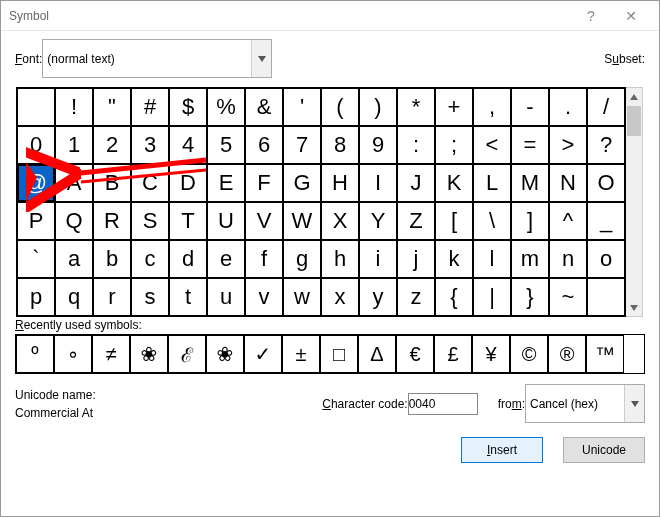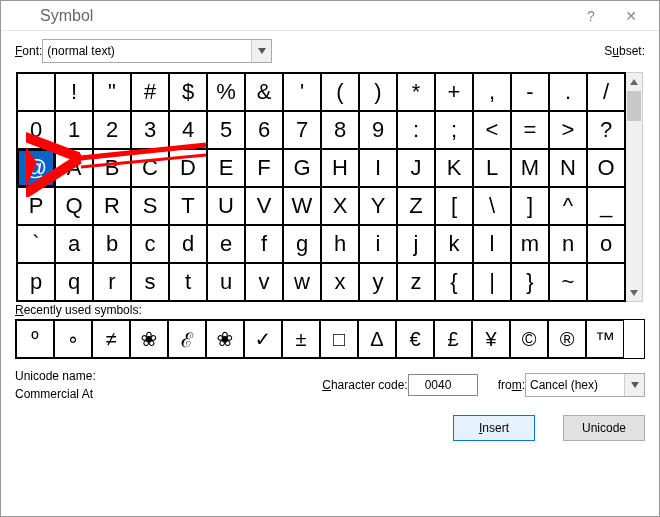--- a/index.html
+++ b/index.html
@@ -1,45 +1,45 @@
 <!DOCTYPE html>
 <html><head>
 <meta charset="utf-8">
 <style>
 * { box-sizing: border-box; margin: 0; padding: 0; }
 body { font-family: "Segoe UI", Tahoma, sans-serif; font-size: 12px; background: #fff; color: #000; }
 .dialog { width: 660px; height: 517px; border: 1px solid #999; background: #fff; display: flex; flex-direction: column; }
 .titlebar { height: 30px; background: #fff; display: flex; align-items: center; padding: 0 8px; border-bottom: 1px solid #e8e8e8; }
-.titlebar .title { flex: 1; font-size: 16px; color: #666; margin-left: 31px; }
+.titlebar .title { flex: 1; font-size: 12px; color: #666; }
 .titlebar .btn { width: 40px; height: 28px; display: flex; align-items: center; justify-content: center; color: #888; font-size: 14px; }
 .content { padding: 8px 14px 14px 14px; flex: 1; display: flex; flex-direction: column; }
 .row { display: flex; align-items: center; gap: 0; margin-bottom: 6px; }
 .lbl { font-size: 12px; }
 .lbl u { text-decoration: underline; }
-.combo { position: relative; display: flex; align-items: center; border: 1px solid #a9a9a9; background: #fff; height: 24px; }
+.combo { position: relative; display: flex; align-items: center; border: 1px solid #a9a9a9; background: #fff; height: 39px; }
 .combo .val { flex: 1; padding: 2px 4px; font-size: 12px; white-space: nowrap; overflow: hidden; }
 .combo .arrow { width: 20px; height: 100%; display: flex; align-items: center; justify-content: center; border-left: 1px solid #ccc; background: #f0f0f0; }
 .combo .arrow svg { width: 8px; height: 6px; }
 .grid-wrap { position: relative; border: 1px solid #fff; margin-top: 2px; }
 .grid-area { display: flex; }
 .sym-grid { display: grid; grid-template-columns: repeat(16, 38px); grid-auto-rows: 38px; border: 1px solid #000; }
 .sym-cell { border: 1px solid #000; display: flex; align-items: center; justify-content: center; font-size: 22px; font-family: "Segoe UI", Arial, sans-serif; cursor: pointer; background: #fff; }
 .sym-cell.selected { background: #0a64c8; color: #fff; border: 2px solid #000; }
 .vscroll { width: 17px; background: #f0f0f0; border: 1px solid #ccc; border-left: none; display: flex; flex-direction: column; }
 .vscroll .thumb { background: #c8c8c8; height: 30px; margin: 1px; }
 .vscroll .track { flex:1; }
 .vscroll .sbtn { height: 17px; display: flex; align-items: center; justify-content: center; }
 .section-label { margin-top: 0; font-size: 12px; }
 .recent { display: grid; grid-template-columns: repeat(16, 38px); grid-auto-rows: 38px; border: 1px solid #000; margin-top: 2px; }
 .recent .sym-cell { font-size: 20px; }
 .info-row { display: flex; align-items: center; margin-top: 10px; gap: 0; }
 .info-col { display: flex; flex-direction: column; gap: 4px; flex: 1; }
 .unicode-name { font-size: 12px; }
-.char-code-input { border: 1px solid #888; padding: 2px 16px; width: 70px; height: 22px; font-size: 12px; }
-.btn-row { display: flex; justify-content: flex-end; gap: 28px; margin-top: 14px; }
+.char-code-input { border: 1px solid #888; padding: 2px 0; width: 70px; height: 22px; font-size: 12px; }
+.btn-row { display: flex; justify-content: flex-end; gap: 20px; margin-top: 14px; }
 .pushbtn { min-width: 82px; height: 26px; border: 1px solid #adadad; background: #e1e1e1; font-size: 12px; display: flex; align-items: center; justify-content: center; cursor: pointer; }
 .pushbtn.primary { border: 1px solid #0078d7; background: #e5f1fb; }
 .arrow-overlay { position: absolute; pointer-events: none; }
 </style>
 </head>
 <body>
 
 <div class="dialog">
   <div class="titlebar">
     <div class="title">Symbol</div>

